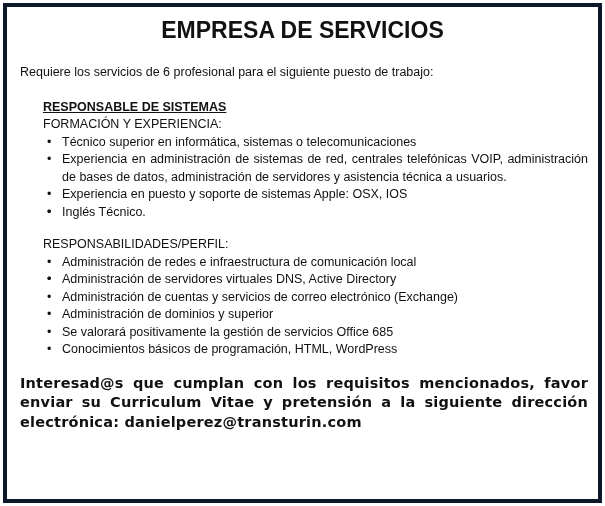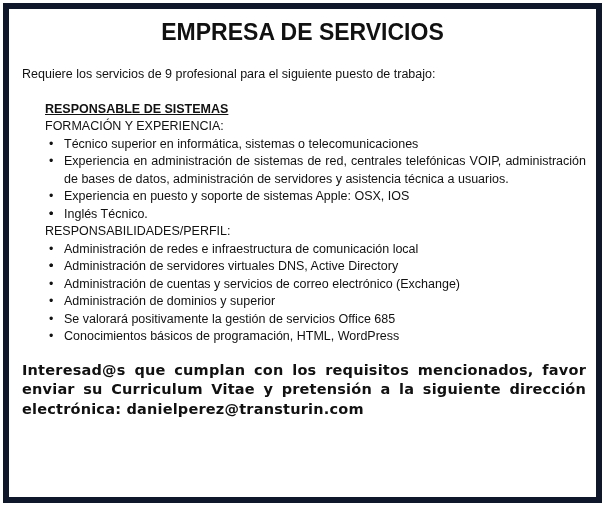--- a/index.html
+++ b/index.html
@@ -5,21 +5,21 @@
   html, body {
     margin: 0;
     padding: 0;
     background: #ffffff;
   }
   .page {
     box-sizing: border-box;
     width: 599px;
     height: 500px;
     margin: 3px;
-    border: 6px solid #0f172a;
+    border: 4px solid #0f172a;
     background: #ffffff;
     padding: 8px 10px 8px 10px;
     font-family: "Liberation Sans", sans-serif;
     font-size: 12.5px;
     line-height: 17.5px;
     color: #111111;
     overflow: hidden;
   }
   .title {
     margin: 0;
@@ -37,20 +37,21 @@
   }
   .position-title {
     margin: 0;
     font-weight: bold;
     text-decoration: underline;
   }
   .section-heading {
     margin: 0;
   }
   .section-heading.gap {
+    margin-top: 15px;
   }
   ul.bullets {
     margin: 0;
     padding: 0;
     list-style: none;
   }
   ul.bullets li {
     position: relative;
     padding-left: 19px;
     text-align: justify;
@@ -70,21 +71,21 @@
     font-weight: bold;
   }
 </style>
 </head>
 <body>
 
 <div class="page">
 
   <h1 class="title">EMPRESA DE SERVICIOS</h1>
 
-  <p class="intro">Requiere los servicios de 9 profesional para el siguiente puesto de trabajo:</p>
+  <p class="intro">Requiere los servicios de 6 profesional para el siguiente puesto de trabajo:</p>
 
   <div class="indent">
     <p class="position-title">RESPONSABLE DE SISTEMAS</p>
     <p class="section-heading">FORMACIÓN Y EXPERIENCIA:</p>
 
     <ul class="bullets">
       <li>
         <span class="bullet">•</span>
         <span>Técnico superior en informática, sistemas o telecomunicaciones</span>
       </li>

